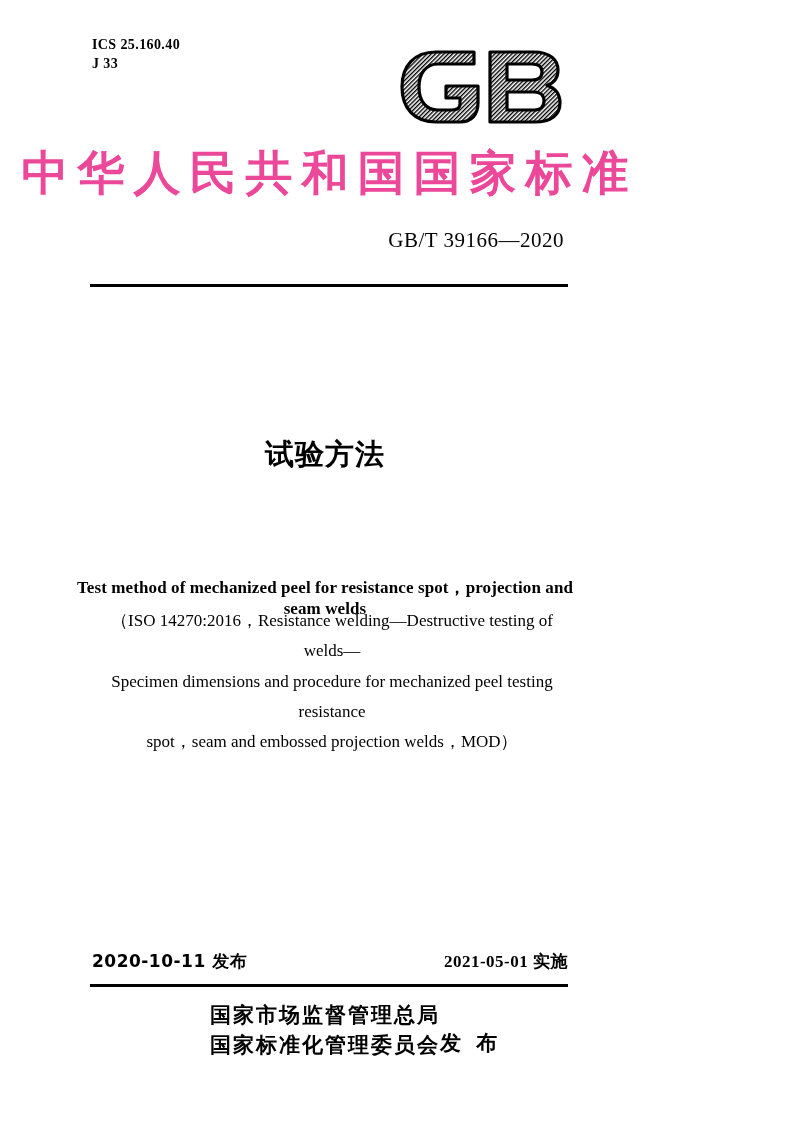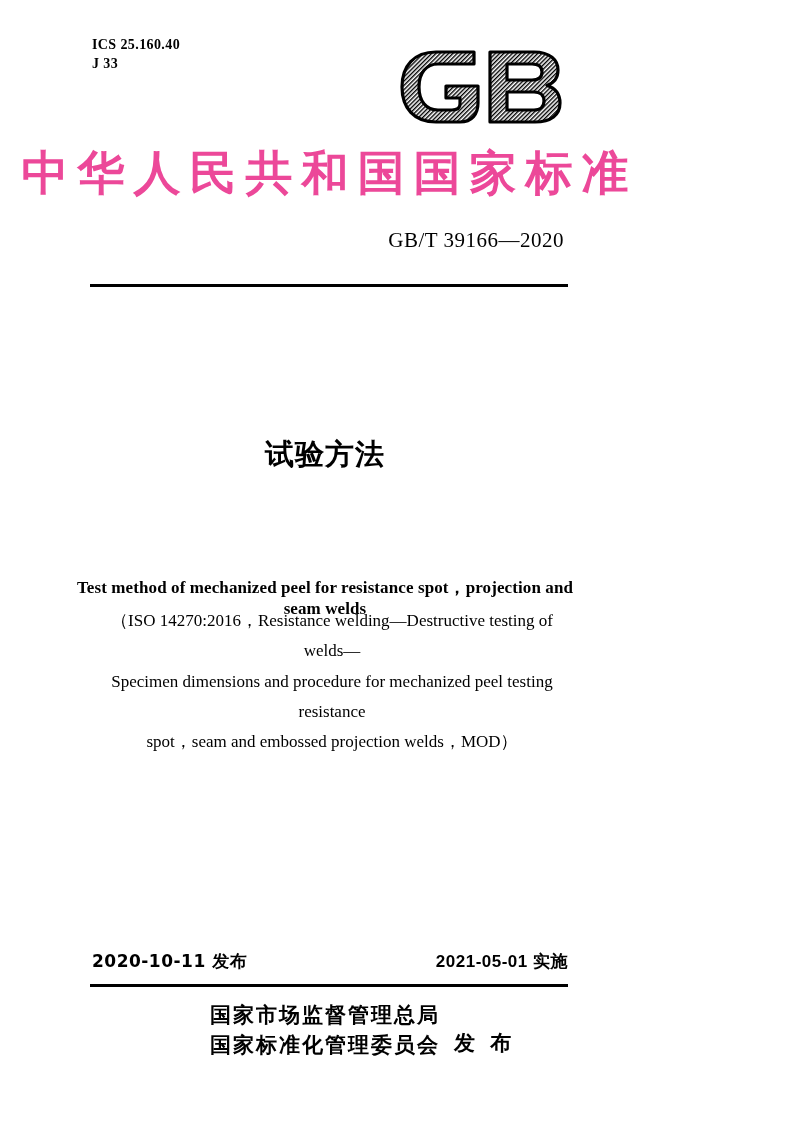--- a/index.html
+++ b/index.html
@@ -142,21 +142,21 @@
     top: 0;
     font-family: "DejaVu Sans", "Liberation Sans", sans-serif;
     font-weight: bold;
     font-size: 17px;
     letter-spacing: 0.5px;
   }
   .date-impl {
     position: absolute;
     right: 0;
     top: 0;
-    font-family: Liberation Sans, sans-serif;
+    font-family: Liberation Serif, serif;
     font-weight: bold;
     font-size: 17px;
     letter-spacing: 0.5px;
   }
 
   
   .rule-bottom {
     position: absolute;
     left: 90px;
     right: 82px;
@@ -186,21 +186,20 @@
   .pub-lines {
     display: inline-block;
   }
   .pub-line {
     white-space: nowrap;
   }
   .pub-verb {
     position: absolute;
     left: 100%;
     bottom: 2px;
-    margin-left: 14px;
     white-space: nowrap;
     letter-spacing: 4px;
     font-size: 21px;
   }
 </style>
 </head>
 <body>
 
 <div class="page">
 

